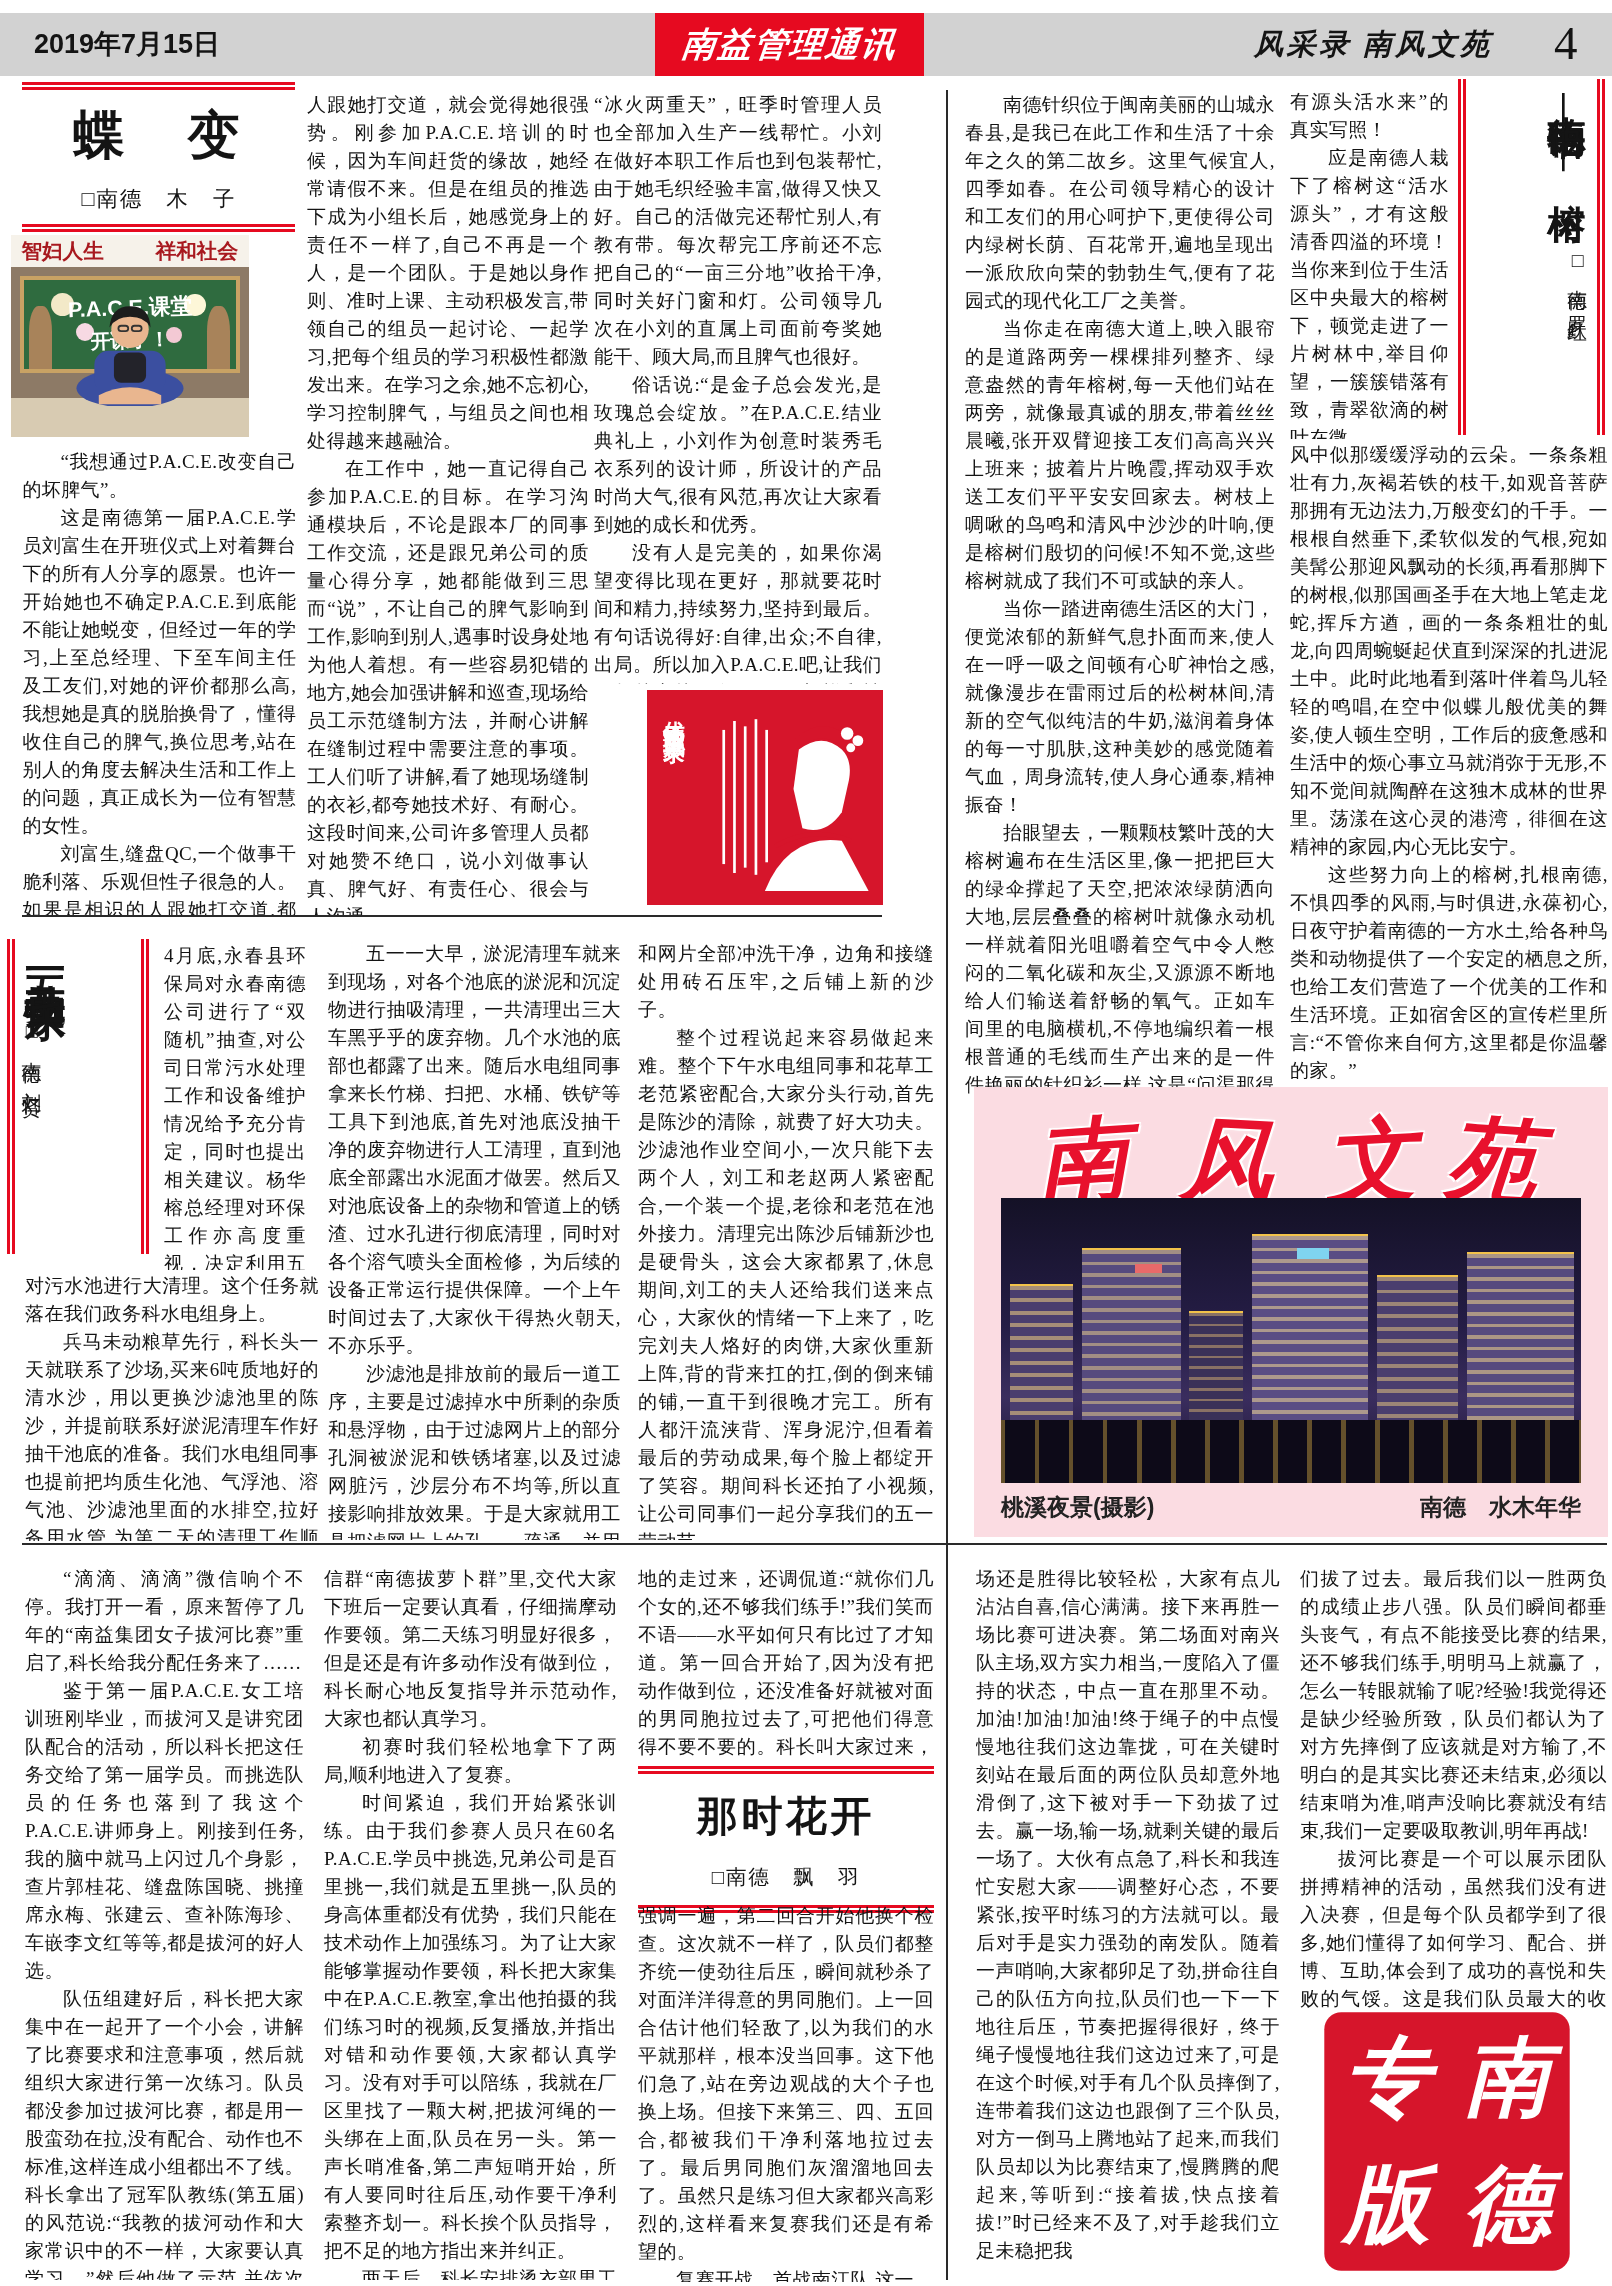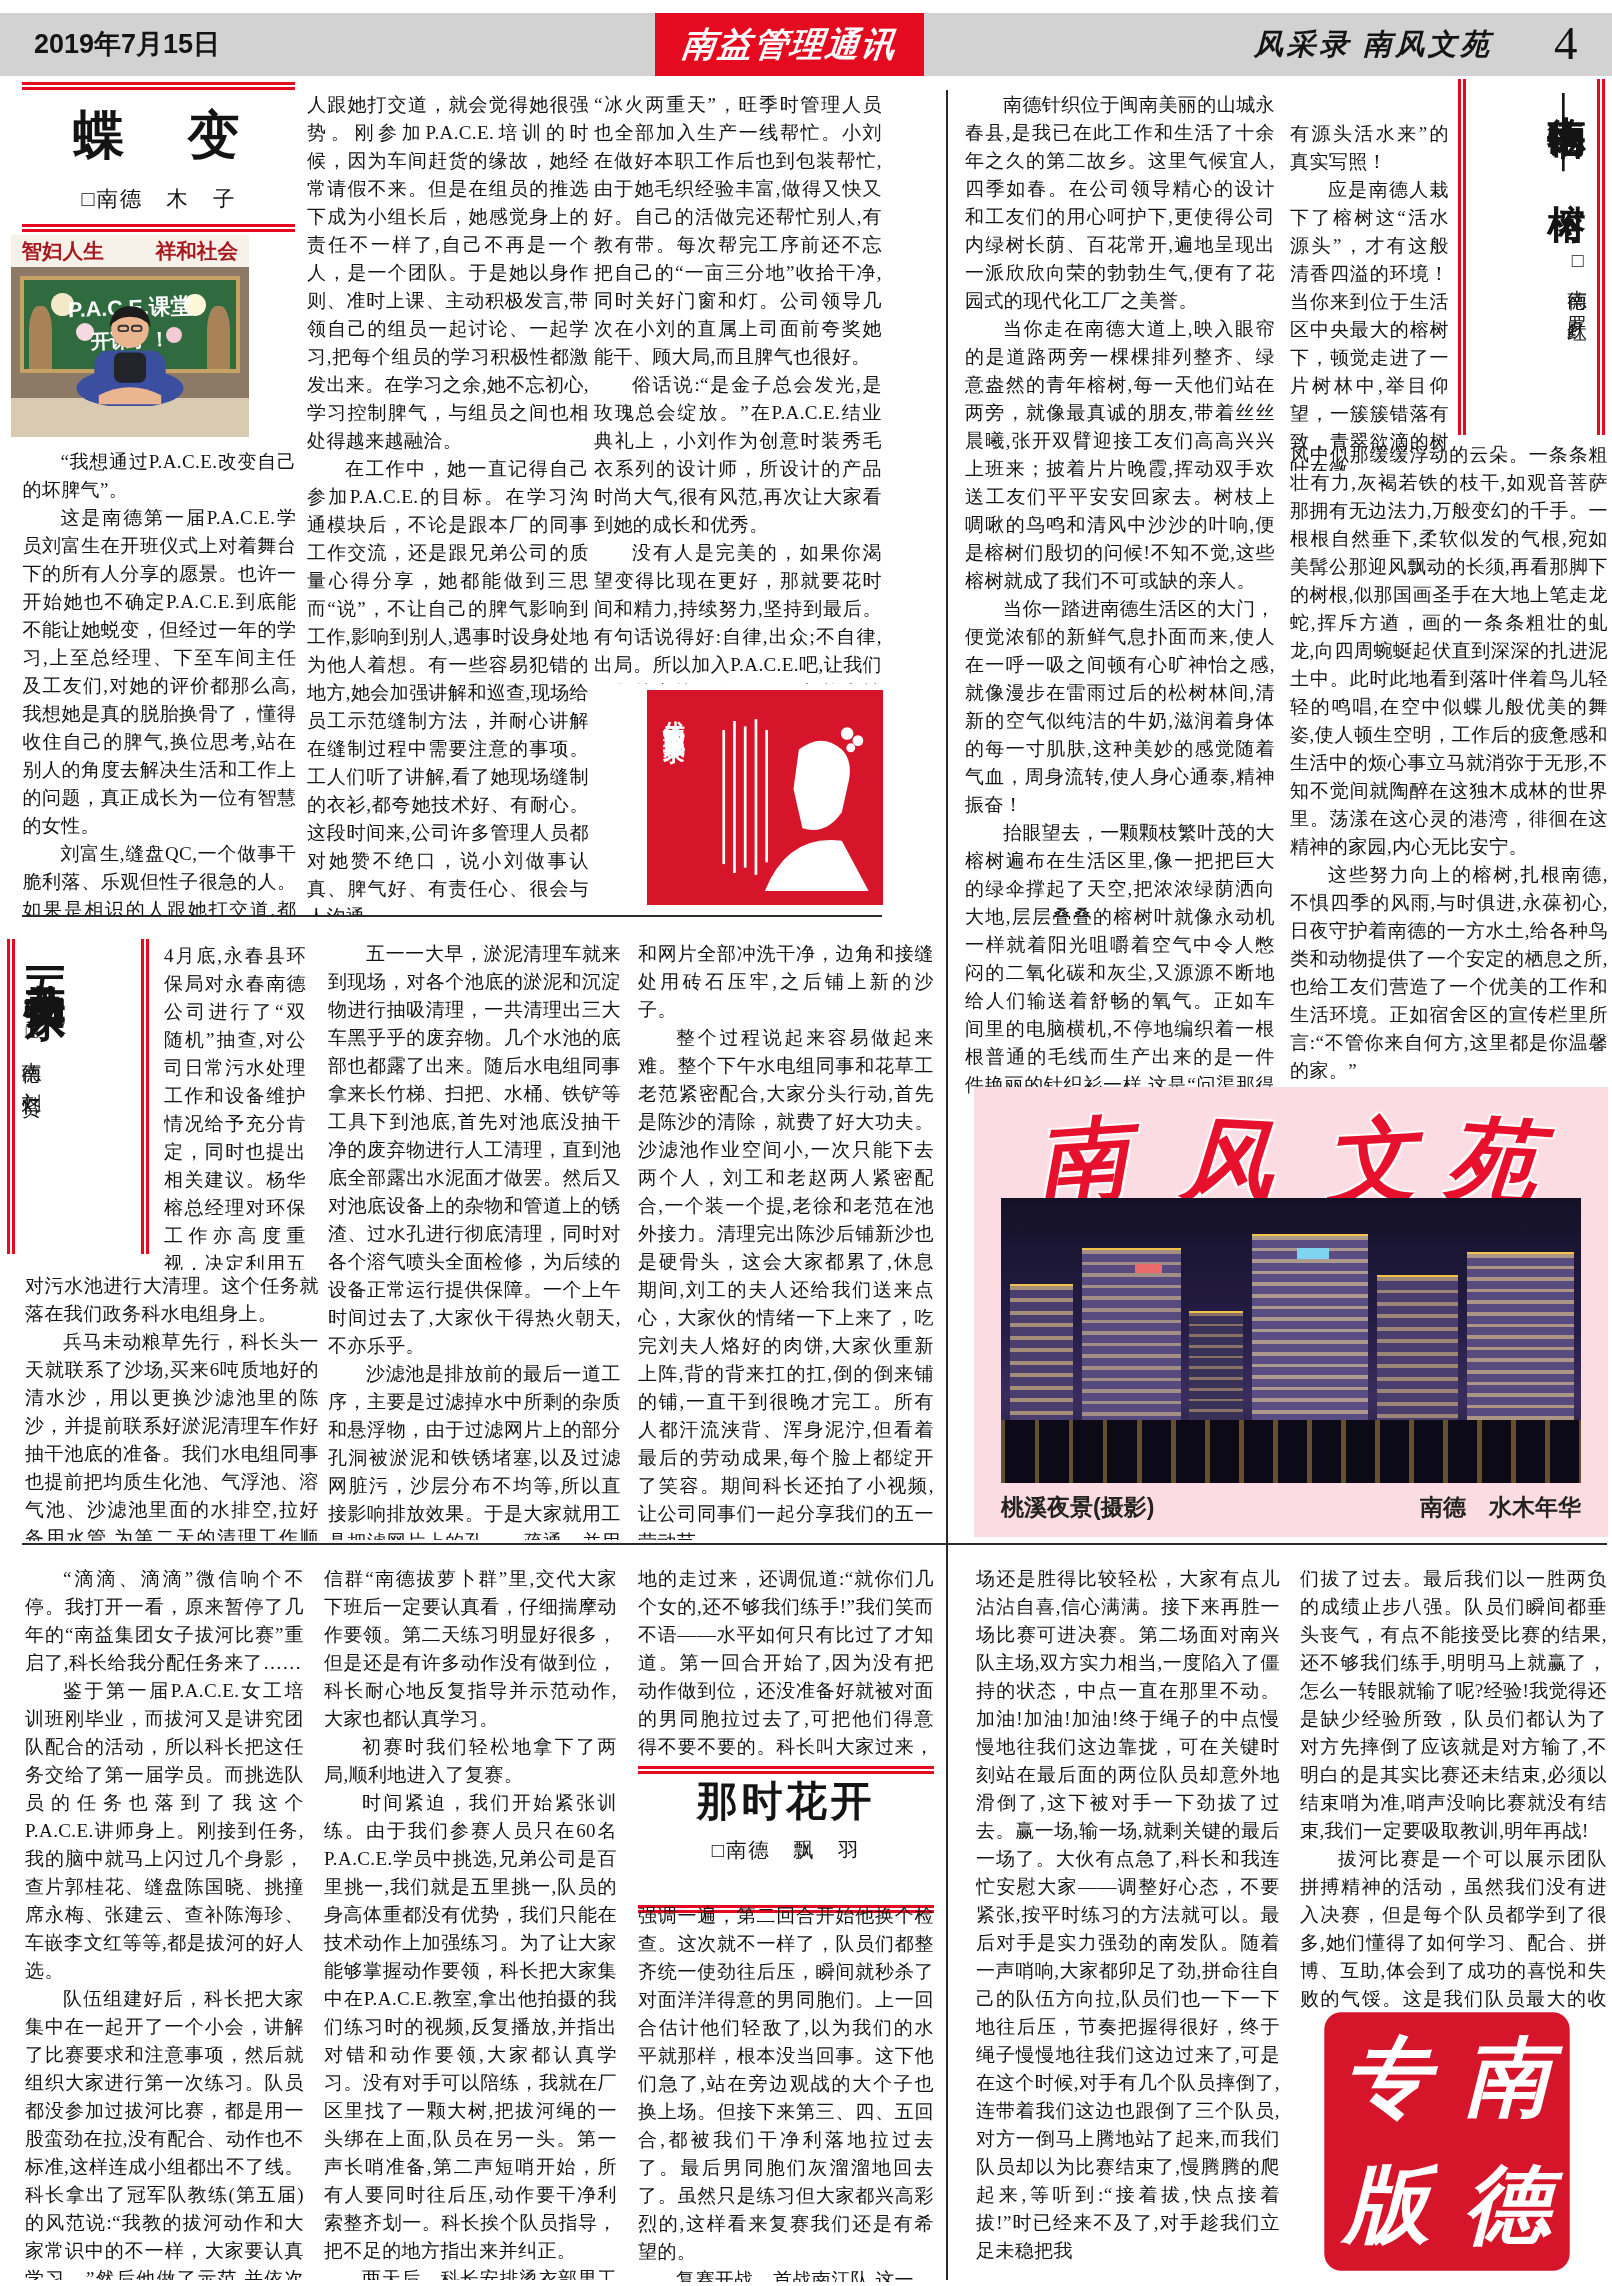--- a/index.html
+++ b/index.html
@@ -22,21 +22,21 @@
   .col.cont p:first-child{text-indent:0;}
   .vrule{position:absolute;width:1.8px;background:#2a2a2a;}
   .hrule{position:absolute;height:1.8px;background:#2a2a2a;}
   .dblred{border-top:8px double #e60a20;border-bottom:8px double #e60a20;}
   
   .tb-diebian{position:absolute;left:22.4px;top:82px;width:273px;height:134px;
               display:flex;flex-direction:column;align-items:center;justify-content:center;gap:12.5px;}
   .tb-diebian .t{font-size:52px;font-weight:bold;letter-spacing:5.4px;text-align:center;}
   .tb-diebian .b{font-size:21.5px;letter-spacing:1.8px;}
   .tb-huakai{position:absolute;left:638px;top:1766px;width:296px;height:131px;
-             display:flex;flex-direction:column;align-items:center;justify-content:flex-start;gap:7px;}
+             display:flex;flex-direction:column;align-items:center;justify-content:center;gap:19px;}
   .tb-huakai .t{font-size:41px;font-weight:bold;letter-spacing:3.6px;}
   .tb-huakai .b{font-size:20.6px;letter-spacing:1.8px;}
   .tb-wuyi{position:absolute;left:7.2px;top:939px;width:142px;height:315px;
            border-left:8px double #e60a20;border-right:8px double #e60a20;
            writing-mode:vertical-lr;display:flex;box-sizing:border-box;padding:5.4px 3.6px;}
   .tb-wuyi .t{font-size:41px;font-weight:bold;letter-spacing:3.6px;}
   .tb-wuyi .b{font-size:19.7px;padding-top:50px;letter-spacing:3.6px;}
   .tb-rongshu{position:absolute;left:1458px;top:79px;width:147px;height:356px;
               border-left:8px double #e60a20;border-right:8px double #e60a20;
               writing-mode:vertical-rl;display:flex;box-sizing:border-box;padding:7.2px 5.4px;}
@@ -192,21 +192,21 @@
   <div class="tb-rongshu">
     <div class="t">南德物语——榕树</div>
     <div class="b">□南德　罗跃红</div>
   </div>
   <div class="col" style="left:965px;top:91px;width:310px;height:1008px;">
       <p>南德针织位于闽南美丽的山城永春县,是我已在此工作和生活了十余年之久的第二故乡。这里气候宜人,四季如春。在公司领导精心的设计和工友们的用心呵护下,更使得公司内绿树长荫、百花常开,遍地呈现出一派欣欣向荣的勃勃生气,便有了花园式的现代化工厂之美誉。</p>
       <p>当你走在南德大道上,映入眼帘的是道路两旁一棵棵排列整齐、绿意盎然的青年榕树,每一天他们站在两旁，就像最真诚的朋友,带着丝丝晨曦,张开双臂迎接工友们高高兴兴上班来；披着片片晚霞,挥动双手欢送工友们平平安安回家去。树枝上啁啾的鸟鸣和清风中沙沙的叶响,便是榕树们殷切的问候!不知不觉,这些榕树就成了我们不可或缺的亲人。</p>
       <p>当你一踏进南德生活区的大门，便觉浓郁的新鲜气息扑面而来,使人在一呼一吸之间顿有心旷神怡之感,就像漫步在雷雨过后的松树林间,清新的空气似纯洁的牛奶,滋润着身体的每一寸肌肤,这种美妙的感觉随着气血，周身流转,使人身心通泰,精神振奋！</p>
       <p>抬眼望去，一颗颗枝繁叶茂的大榕树遍布在生活区里,像一把把巨大的绿伞撑起了天空,把浓浓绿荫洒向大地,层层叠叠的榕树叶就像永动机一样就着阳光咀嚼着空气中令人憋闷的二氧化碳和灰尘,又源源不断地给人们输送着舒畅的氧气。正如车间里的电脑横机,不停地编织着一根根普通的毛线而生产出来的是一件件艳丽的针织衫一样,这是“问渠那得清如许?唯</p>
     </div>
-  <div class="col cont" style="left:1290px;top:88px;width:159px;height:351px;margin-top:32px;">
+  <div class="col cont" style="left:1290px;top:88px;width:159px;height:351px;">
       <p>有源头活水来”的真实写照！</p>
       <p>应是南德人栽下了榕树这“活水源头”，才有这般清香四溢的环境！当你来到位于生活区中央最大的榕树下，顿觉走进了一片树林中,举目仰望，一簇簇错落有致，青翠欲滴的树叶在微</p>
     </div>
   <div class="col cont" style="left:1290px;top:441px;width:318px;height:638px;">
       <p>风中似那缓缓浮动的云朵。一条条粗壮有力,灰褐若铁的枝干,如观音菩萨那拥有无边法力,万般变幻的千手。一根根自然垂下,柔软似发的气根,宛如美髯公那迎风飘动的长须,再看那脚下的树根,似那国画圣手在大地上笔走龙蛇,挥斥方遒，画的一条条粗壮的虬龙,向四周蜿蜒起伏直到深深的扎进泥土中。此时此地看到落叶伴着鸟儿轻轻的鸣唱,在空中似蝶儿般优美的舞姿,使人顿生空明，工作后的疲惫感和生活中的烦心事立马就消弥于无形,不知不觉间就陶醉在这独木成林的世界里。荡漾在这心灵的港湾，徘徊在这精神的家园,内心无比安宁。</p>
       <p>这些努力向上的榕树,扎根南德,不惧四季的风雨,与时俱进,永葆初心,日夜守护着南德的一方水土,给各种鸟类和动物提供了一个安定的栖息之所,也给工友们营造了一个优美的工作和生活环境。正如宿舍区的宣传栏里所言:“不管你来自何方,这里都是你温馨的家。”</p>
     </div>
 
   <div class="pink">
     <span class="callig" style="left:63px;transform:rotate(-4deg);">南</span>

